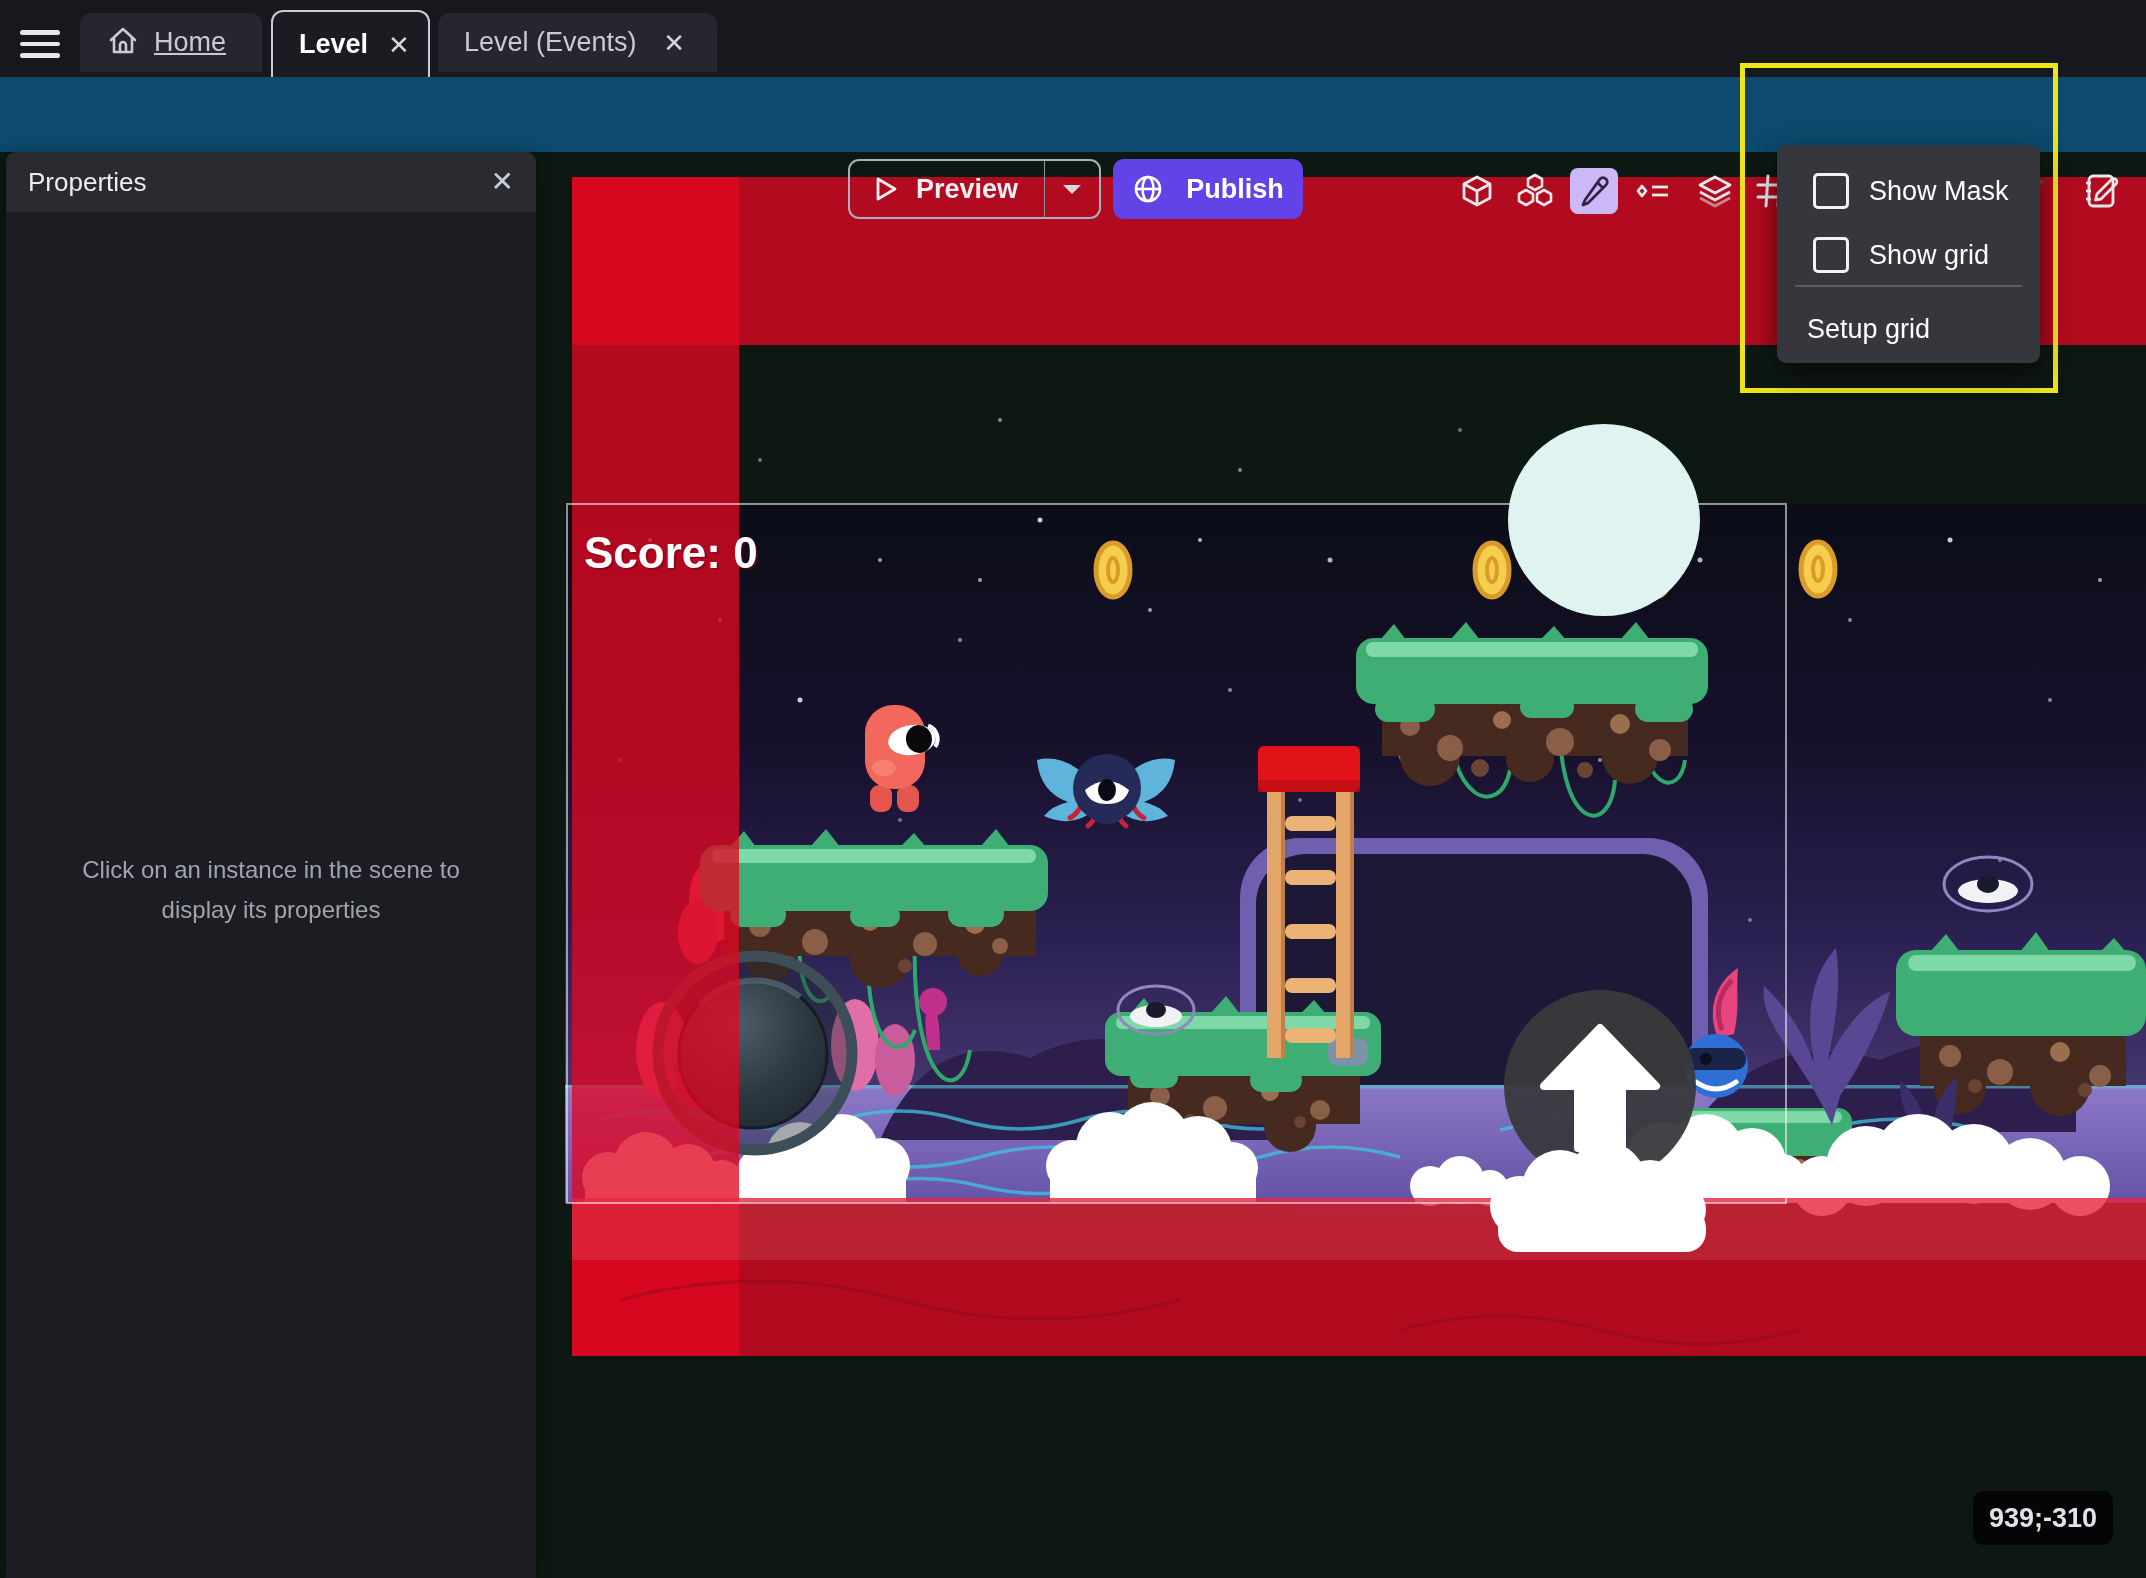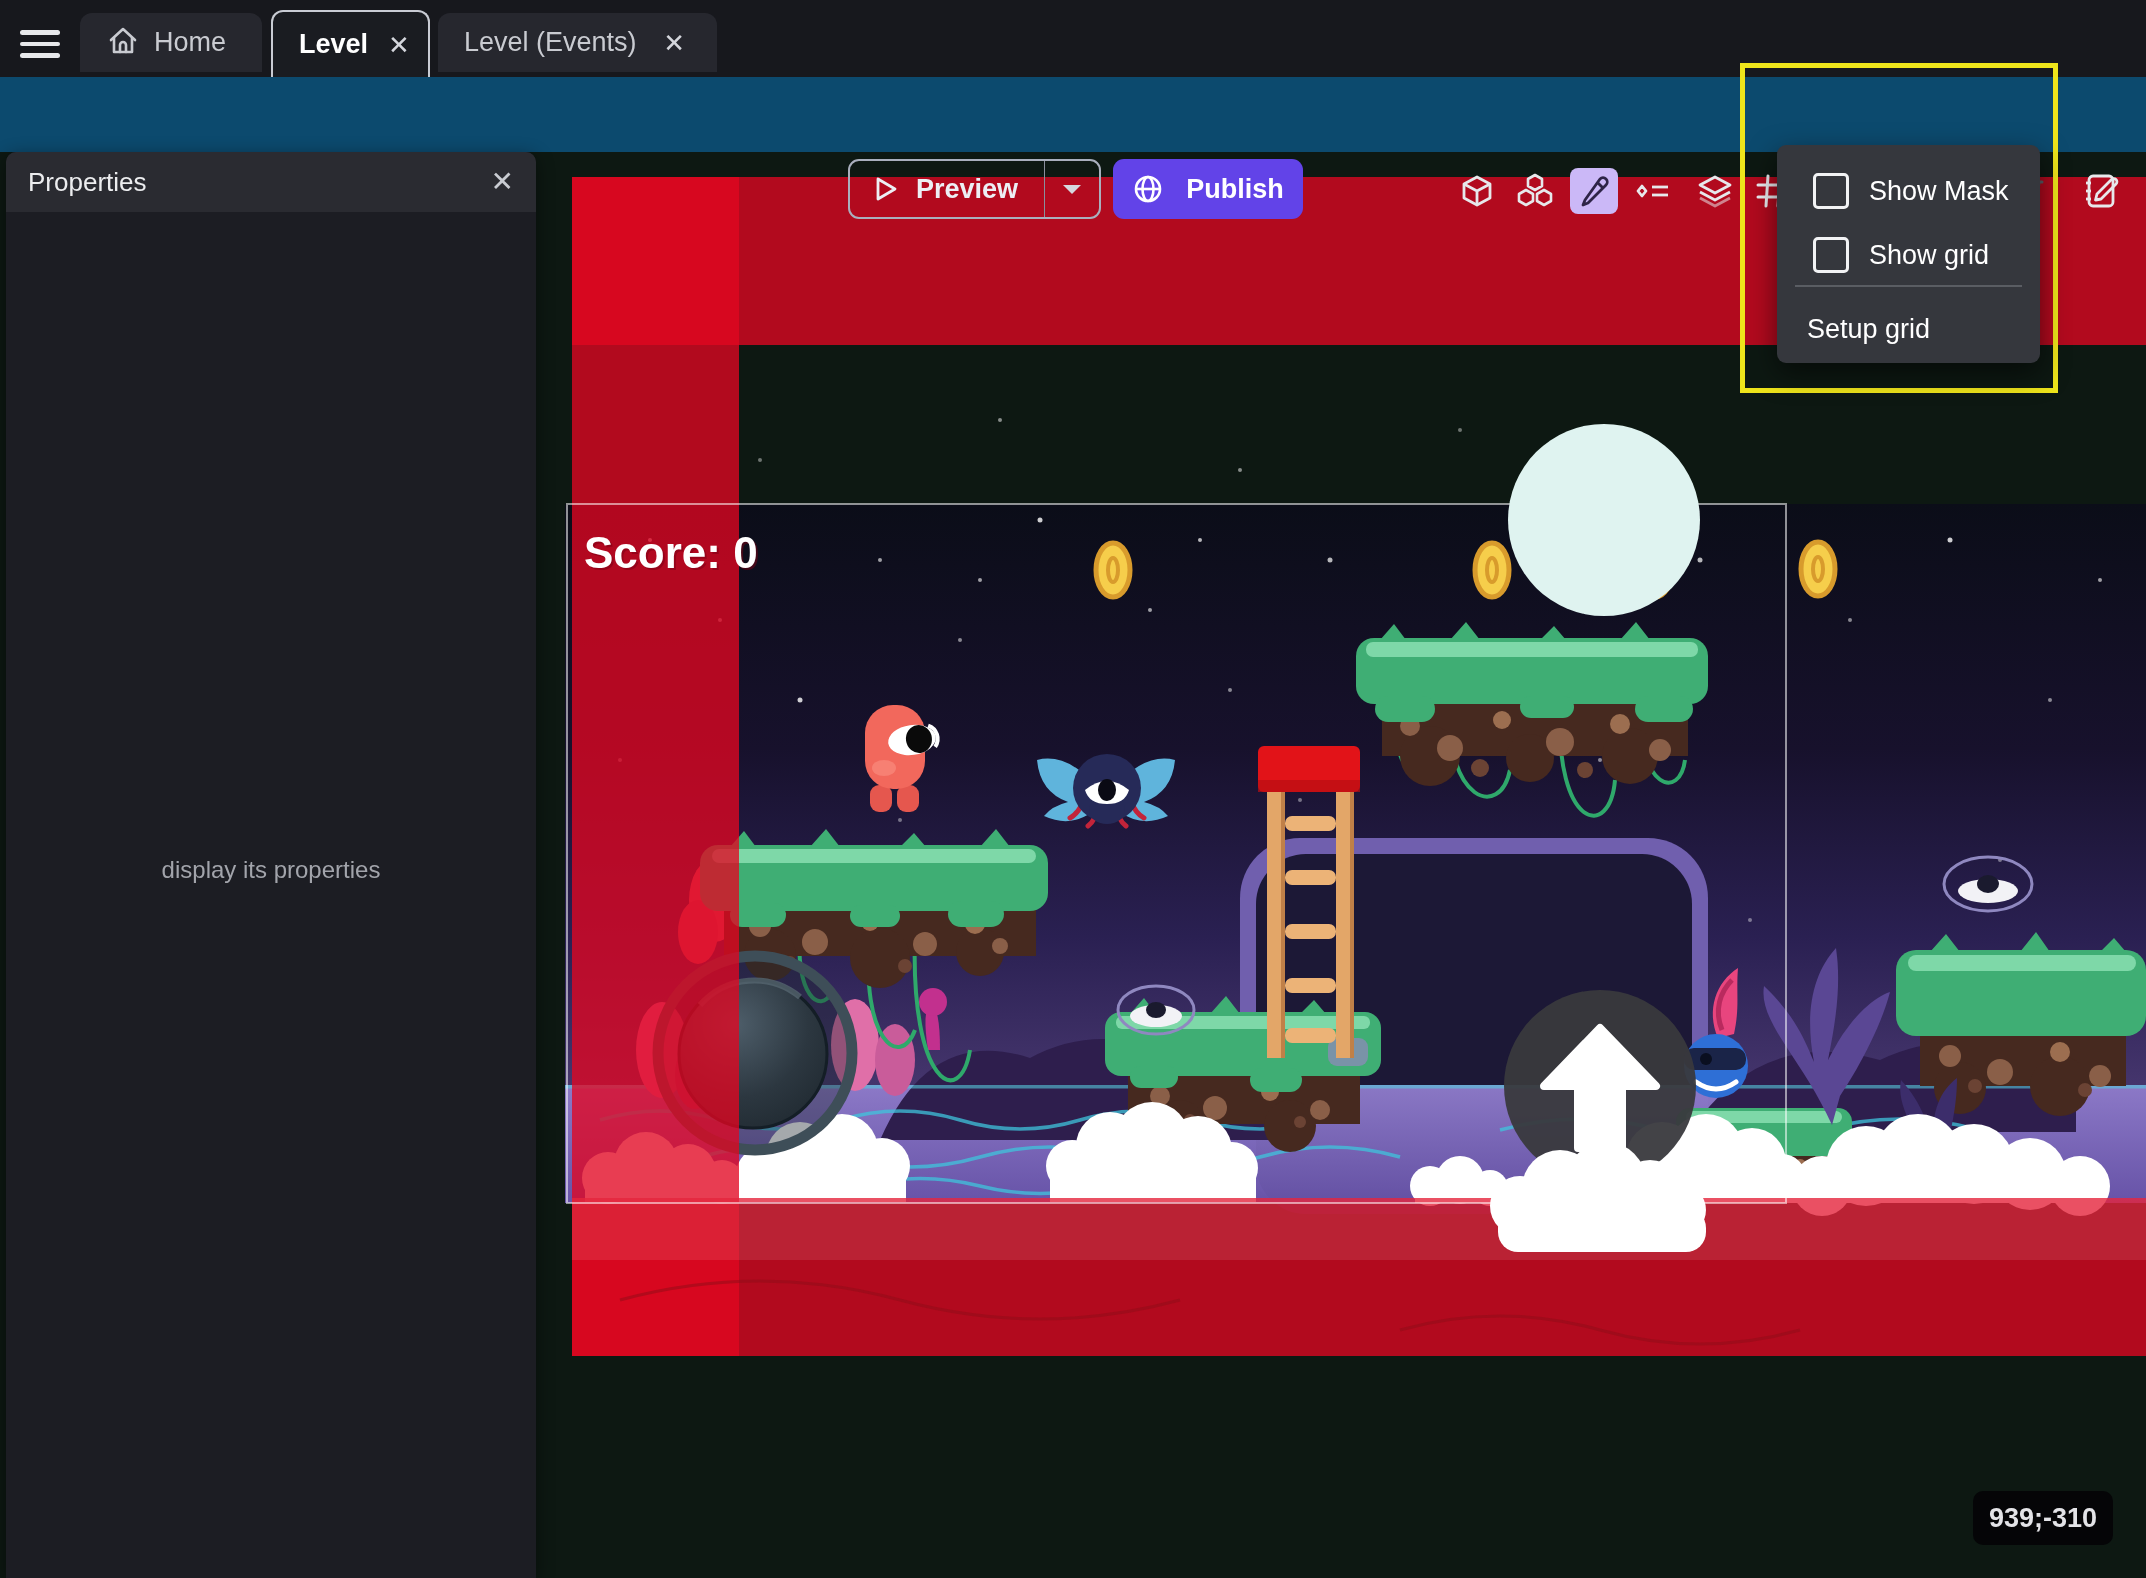--- a/index.html
+++ b/index.html
@@ -405,21 +405,21 @@
 
   <text x="584" y="568" font-size="44" font-weight="bold" fill="#FFFFFF" style="text-shadow:2px 2px 0 rgba(120,0,20,.5)">Score: 0</text>
 </svg>
 
 <div id="tabbar" class="abs">
   <div id="hamburger" class="abs">
     <span></span>
       <span></span>
       <span></span>
   </div>
-  <div class="tab tab-inactive" style="left:80px;width:182px;">
+  <div class="tab tab-inactive" style="left:80px;width:182px;text-decoration:underline;">
     <span>
       <svg width="34" height="34" viewBox="0 0 34 34" fill="none" stroke="#C9CBD1" stroke-width="2.6" stroke-linecap="round" stroke-linejoin="round">
         <path d="M5,16 L17,5 L29,16"></path>
           <path d="M8,14 V28 H26 V14"></path>
           <path d="M14,28 v-7 a3,3 0 0 1 6,0 v7"></path>
       </svg>
     </span>
     <span class="tab-label">Home</span>
   </div>
   <div class="tab tab-active" style="left:271px;width:159px;justify-content:space-between;">
@@ -549,20 +549,21 @@
     </svg>
   </div>
 </div>
 
 <div id="panel" class="abs">
   <div id="panel-header" class="abs">
     <span id="panel-title">Properties</span>
     <span id="panel-close">✕</span>
   </div>
   <div id="panel-hint" class="abs">
+    <div>Click on an instance in the scene to</div>
     <div>display its properties</div>
   </div>
 </div>
 
 <div id="yellow-box" class="abs"></div>
 <div id="grid-menu" class="abs">
   <div class="menu-row" style="top:22px;">
     <span class="checkbox"></span>
     <span class="menu-label">Show Mask</span>
   </div>

